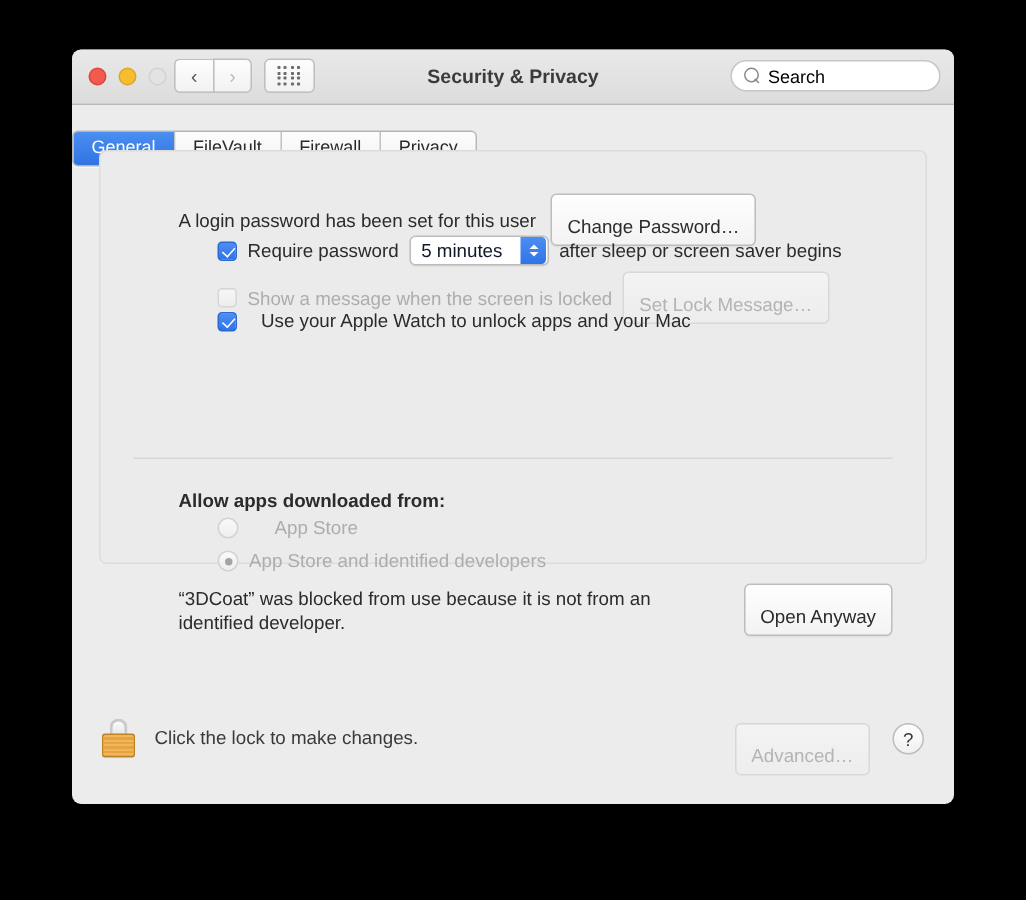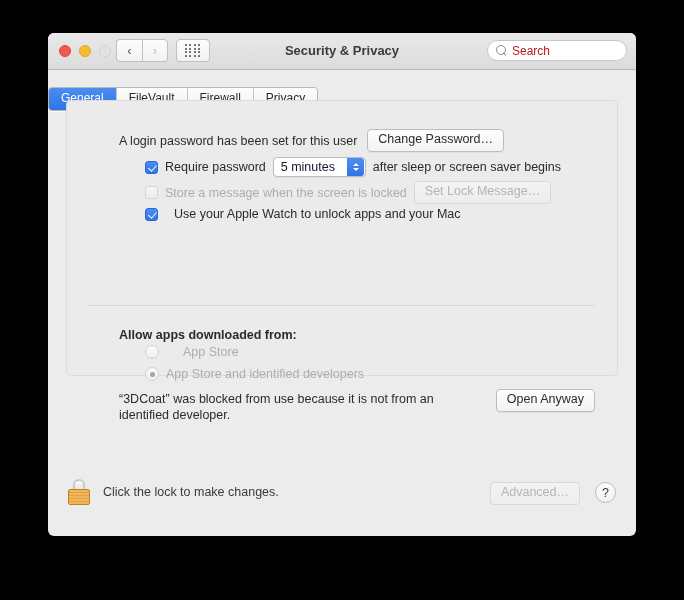--- a/index.html
+++ b/index.html
@@ -66,21 +66,21 @@
   }
   .search-ico { width: 11px; height: 11px; position: relative; margin-right: 5px; flex: 0 0 auto; }
   .search-ico::before {
     content:""; position:absolute; left:0; top:0; width:8px; height:8px;
     border:1.3px solid #8a8a8a; border-radius:50%;
   }
   .search-ico::after {
     content:""; position:absolute; left:7px; top:7px; width:4px; height:1.3px;
     background:#8a8a8a; transform: rotate(45deg); transform-origin: left center;
   }
-  .search-ph { font-size: 12px; color: #b91c1c; }
+  .search-ph { font-size: 12px; color: #000000; }
 
   
   .tabbar { display: flex; justify-content: flex-start; margin-top: 17px; }
   .tabs {
     display: flex; border: 1px solid #b6b6b6; border-radius: 4px; overflow: hidden;
     box-shadow: 0 1px 0 rgba(255,255,255,0.6);
   }
   .tab {
     font-size: 12px; padding: 3px 12px 4px; color: #2a2a2a;
     background: linear-gradient(to bottom,#fdfdfd,#f1f1f1);
@@ -104,21 +104,21 @@
 
   .row { display: flex; align-items: center; }
   .lbl { font-size: 12.5px; color: #2b2b2b; }
   .lbl.dim { color: #adadad; }
 
   
   .btn {
     font-size: 12.5px; color: #2b2b2b;
     background: linear-gradient(to bottom,#fefefe,#f3f3f3);
     border: 1px solid #bdbdbd; border-radius: 4px;
-    padding: 2px 10px 4px; line-height: 15px;
+    padding: 14px 10px 4px; line-height: 15px;
     box-shadow: 0 1px 0 rgba(0,0,0,0.04);
   }
   .btn.disabled {
     color: #b4b4b4;
     background: linear-gradient(to bottom,#f3f3f3,#ededed);
     border-color: #d8d8d8; box-shadow: none;
   }
 
   
   .cb { width: 13px; height: 13px; border-radius: 3px; flex: 0 0 auto; position: relative; }
@@ -264,21 +264,21 @@
           <span class="popup-arrows">
               <i class="up"></i>
               <i class="down"></i>
             </span>
         </span>
         <span class="lbl">after sleep or screen saver begins</span>
       </div>
 
       <div class="sec row" style="top:80px; left:78px; gap:7px;">
         <span class="cb off-dim"></span>
-        <span class="lbl dim">Store a message when the screen is locked</span>
+        <span class="lbl dim">Show a message when the screen is locked</span>
         <button class="btn disabled">Set Lock Message…</button>
       </div>
 
       <div class="sec row" style="top:106px; left:78px; gap:16px;">
         <span class="cb on"></span>
         <span class="lbl">Use your Apple Watch to unlock apps and your Mac</span>
       </div>
 
       <div class="sec divider" style="top:204px; left:22px; right:22px;"></div>
 

